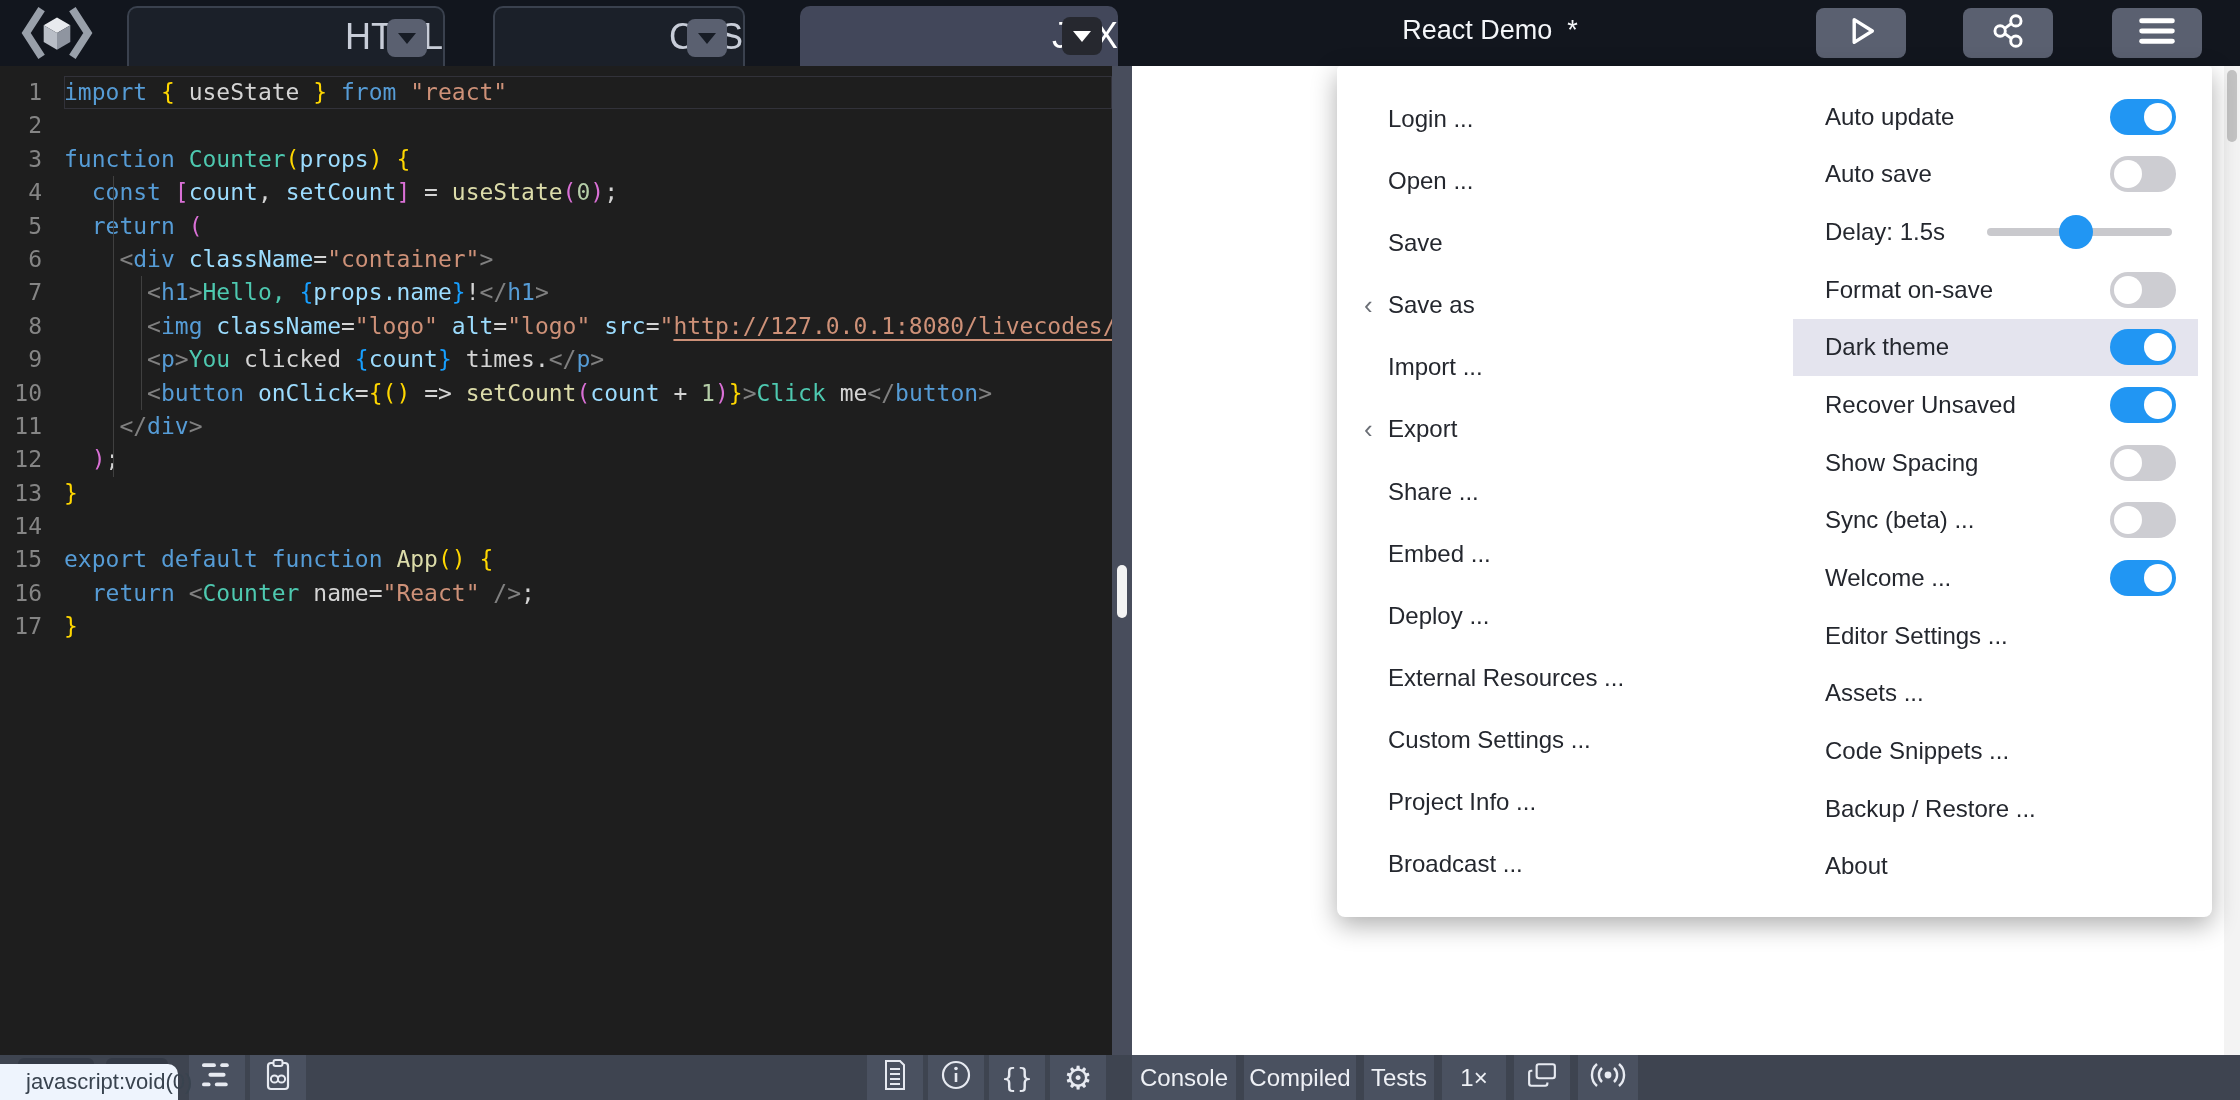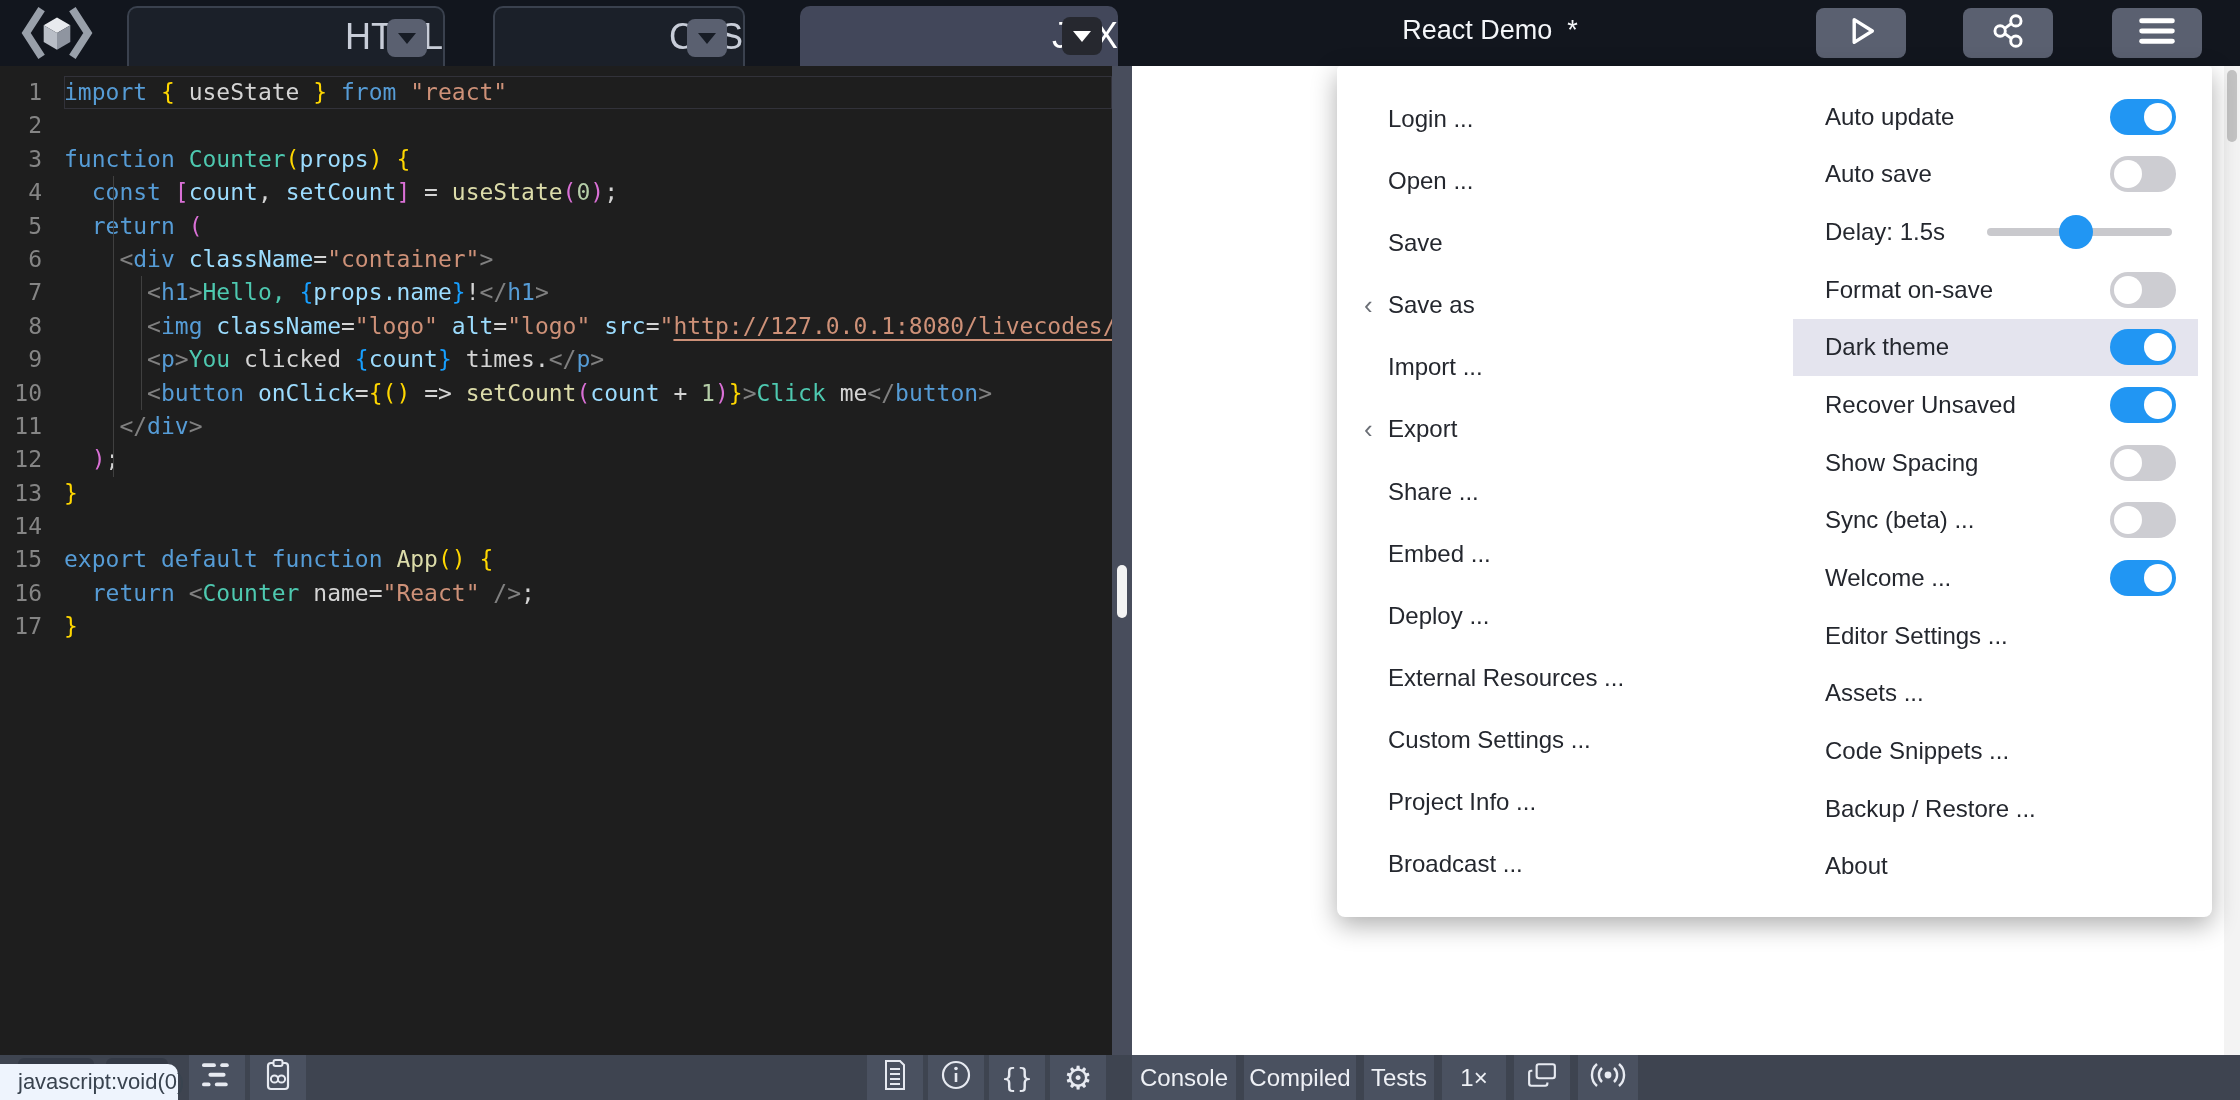--- a/index.html
+++ b/index.html
@@ -63,21 +63,21 @@
   .knob{width:28px;height:28px;border-radius:50%;background:#ffffff;}
   .slider{flex:none;position:relative;width:185px;height:8px;border-radius:4px;background:#c9c9cd;margin-right:4px;}
   .thumb{position:absolute;top:-13px;width:34px;height:34px;border-radius:50%;background:#2196f3;}
 
   
   .bottombar{position:absolute;left:0;top:1055px;width:2240px;height:45px;background:#3e4450;}
   .bbtn{position:absolute;top:0;height:45px;background:#4a5160;display:flex;align-items:center;
         justify-content:center;color:#eef0f5;font-size:24px;}
   .stub{position:absolute;top:3px;height:42px;background:#343a46;border-radius:6px;}
   .tooltip{position:absolute;left:0;top:9px;width:178px;height:36px;background:#eef4fd;
-           border-radius:0 10px 0 0;display:flex;align-items:center;padding-left:18px;
+           border-radius:0 10px 0 0;display:flex;align-items:center;padding-left:26px;
            box-sizing:border-box;color:#39434f;font-size:22px;z-index:5;}
   .gear-glyph{font-size:32px;line-height:32px;color:#e7eaf1;}
   .brace-glyph{font-size:26px;color:#e7eaf1;font-family:"DejaVu Sans Mono",monospace;}
 </style>
 </head>
 <body>
 
 <div id="app">
 
   <header class="topbar">

